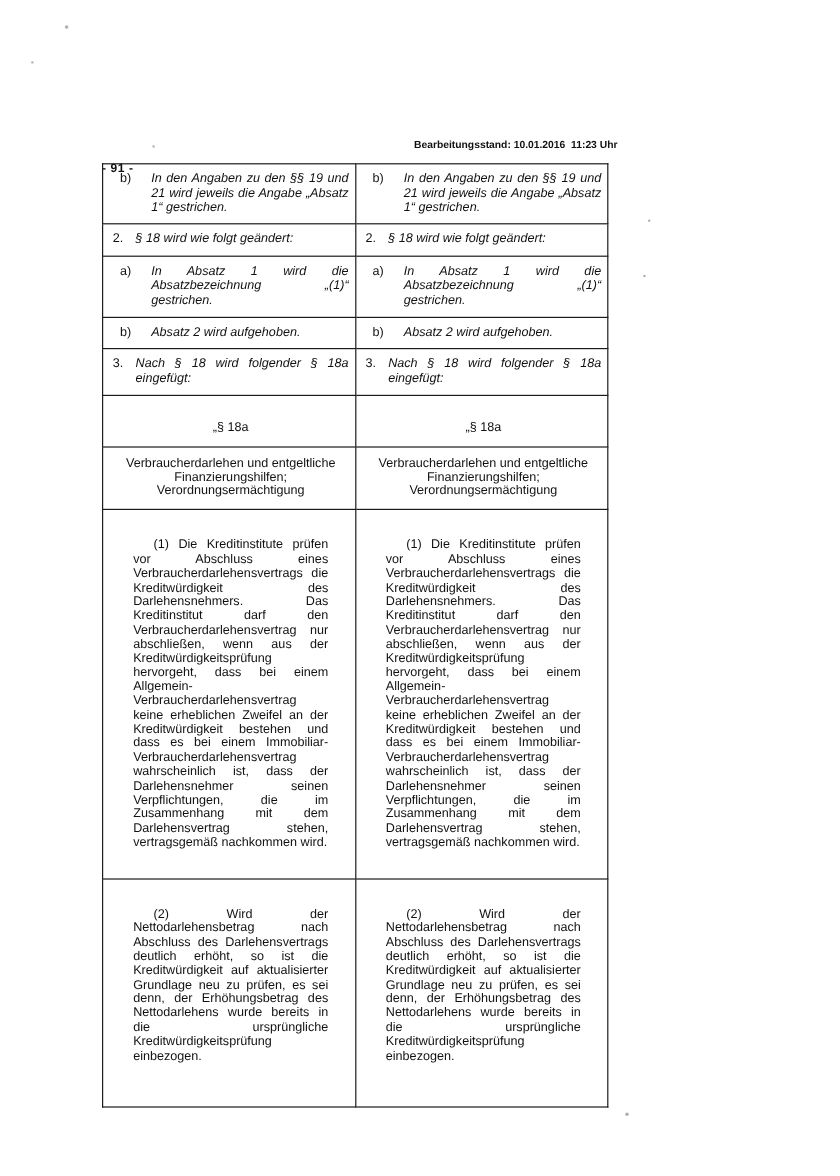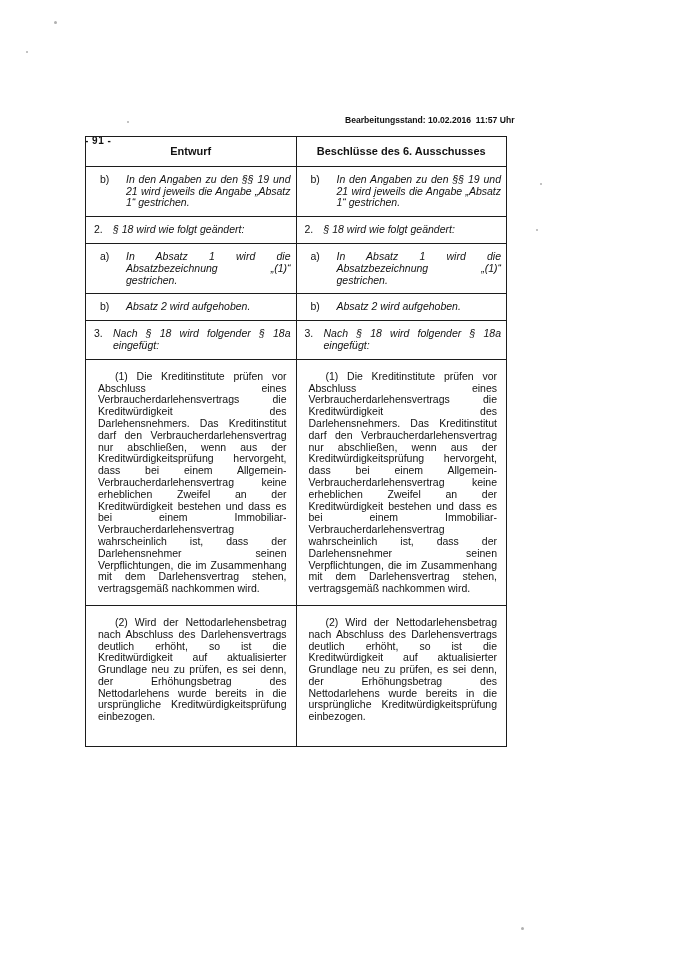--- a/index.html
+++ b/index.html
@@ -37,46 +37,42 @@
   }
   .synopsis th {
     text-align:center; font-weight:700; font-size:11px;
     padding:9px 4px 8px 4px;
   }
   .li { display:flex; }
   .li .marker { flex:0 0 26px; }
   .li .marker.num { flex-basis:19px; }
   .li.indent { margin-left:6px; }
   .li-text { flex:1; text-align:justify;font-style:italic; }
-  .para { margin:4px; text-align:justify; text-indent:17px; }
+  .para { margin:17px; text-align:justify; text-indent:17px; }
   .center-label { text-align:center; }
   .center-heading { text-align:center; }
   tr.r-label td { padding-top:21px; padding-bottom:9px; }
   tr.r-heading td { padding-top:8px; padding-bottom:8px; }
   tr.r-para td { padding-top:7px; padding-bottom:6px; }
   tr.r-para-last td { padding-bottom:19px; }
   
   .speck { position:absolute; background:#6f6f6f; opacity:.55; border-radius:50%; }
 </style>
 </head>
 <body>
 
 <div class="page">
 
   <div class="pagehead">
     <span class="pagenum">- 91 -</span>
-    <span class="status">Bearbeitungsstand: 10.02.2016  11:57 Uhr</span>
+    <span class="status">Bearbeitungsstand: 10.01.2016  11:23 Uhr</span>
   </div>
 
   <table class="synopsis">
     <tbody>
-      <tr>
-        <th>Entwurf</th>
-        <th>Beschlüsse des 6. Ausschusses</th>
-      </tr>
 
       <tr class="row">
         <td class="cell">
           <div class="li indent">
             <span class="marker">b)</span>
             <span class="li-text">In den Angaben zu den §§ 19 und 21 wird jeweils die Angabe „Absatz 1“ gestrichen.</span>
           </div>
         </td>
         <td class="cell">
           <div class="li indent">
@@ -139,21 +135,37 @@
           </div>
         </td>
         <td class="cell">
           <div class="li">
             <span class="marker num">3.</span>
             <span class="li-text">Nach § 18 wird folgender § 18a eingefügt:</span>
           </div>
         </td>
       </tr>
 
+      <tr class="row r-label">
+        <td class="cell">
+          <div class="center-label">„§ 18a</div>
+        </td>
+        <td class="cell">
+          <div class="center-label">„§ 18a</div>
+        </td>
+      </tr>
 
+      <tr class="row r-heading">
+        <td class="cell">
+          <div class="center-heading">Verbraucherdarlehen und entgeltliche Finanzierungshilfen; Verordnungsermächtigung</div>
+        </td>
+        <td class="cell">
+          <div class="center-heading">Verbraucherdarlehen und entgeltliche Finanzierungshilfen; Verordnungsermächtigung</div>
+        </td>
+      </tr>
 
       <tr class="row r-para">
         <td class="cell">
           <p class="para">(1) Die Kreditinstitute prüfen vor Abschluss eines Verbraucherdarlehensvertrags die Kreditwürdigkeit des Darlehensnehmers. Das Kreditinstitut darf den Verbraucherdarlehensvertrag nur abschließen, wenn aus der Kreditwürdigkeitsprüfung hervorgeht, dass bei einem Allgemein-Verbraucherdarlehensvertrag keine erheblichen Zweifel an der Kreditwürdigkeit bestehen und dass es bei einem Immobiliar-Verbraucherdarlehensvertrag wahrscheinlich ist, dass der Darlehensnehmer seinen Verpflichtungen, die im Zusammenhang mit dem Darlehensvertrag stehen, vertragsgemäß nachkommen wird.</p>
         </td>
         <td class="cell">
           <p class="para">(1) Die Kreditinstitute prüfen vor Abschluss eines Verbraucherdarlehensvertrags die Kreditwürdigkeit des Darlehensnehmers. Das Kreditinstitut darf den Verbraucherdarlehensvertrag nur abschließen, wenn aus der Kreditwürdigkeitsprüfung hervorgeht, dass bei einem Allgemein-Verbraucherdarlehensvertrag keine erheblichen Zweifel an der Kreditwürdigkeit bestehen und dass es bei einem Immobiliar-Verbraucherdarlehensvertrag wahrscheinlich ist, dass der Darlehensnehmer seinen Verpflichtungen, die im Zusammenhang mit dem Darlehensvertrag stehen, vertragsgemäß nachkommen wird.</p>
         </td>
       </tr>
 

